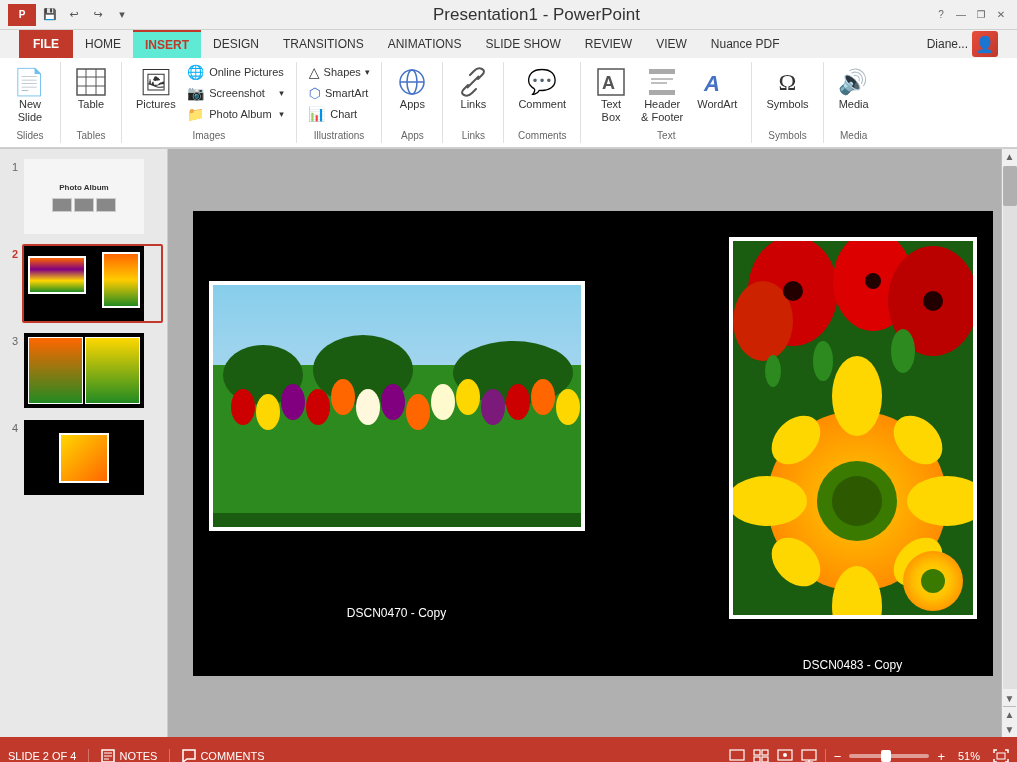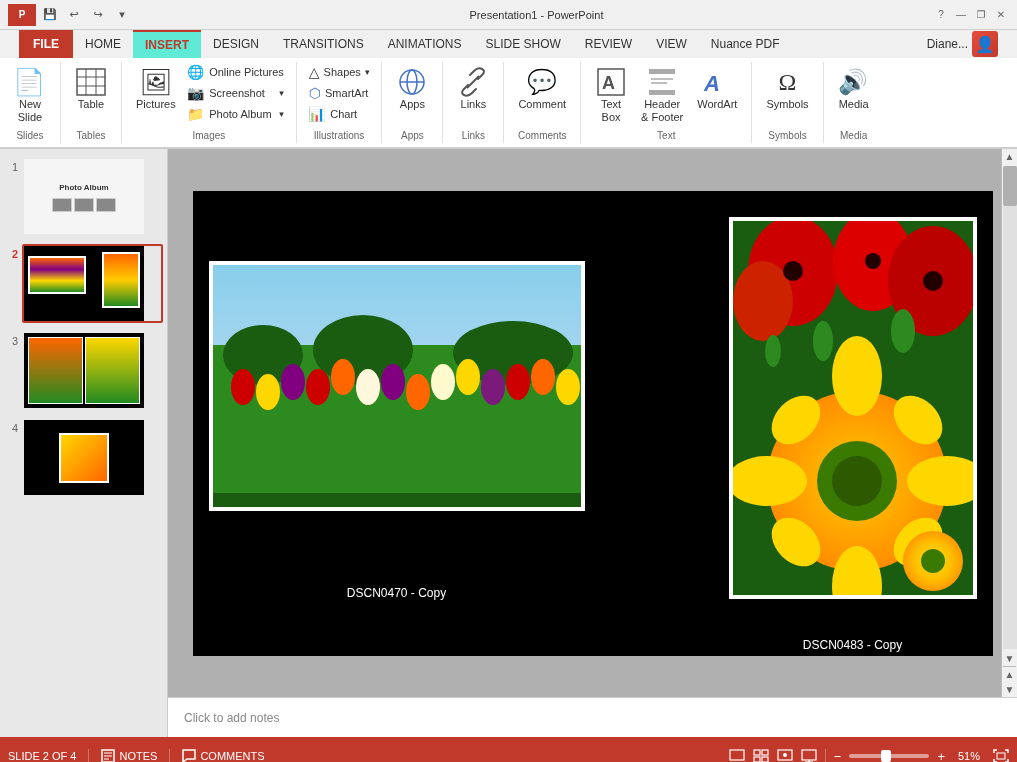--- a/index.html
+++ b/index.html
@@ -10,21 +10,21 @@
       height: 30px;
       background: #f0f0f0;
       display: flex;
       align-items: center;
       padding: 0 8px;
       border-bottom: 1px solid #d0d0d0;
     }
     #title-bar .title-text {
       flex: 1;
       text-align: center;
-      font-size: 11px;
+      font-size: 17px;
       color: #333;
     }
     #title-bar .window-controls {
       display: flex;
       gap: 4px;
     }
     .win-btn {
       width: 16px; height: 16px;
       display: flex; align-items: center; justify-content: center;
       font-size: 10px; cursor: pointer; color: #666;
@@ -747,23 +747,20 @@
               <circle cx="200" cy="340" r="30" fill="url(#yflower2)"></circle>
               <circle cx="200" cy="340" r="12" fill="#3a7a00"></circle>
             </svg>
           </div>
         </div>
         <div class="photo-caption" style="bottom:4px; right:16px; width:248px; font-size:12px;">DSCN0483 - Copy</div>
 
       </div>
     </div>
 
-    <div id="notes-area">
-      <span style="color:#888;">Click to add notes</span>
-    </div>
   </div>
 
 </div>
 
 <div id="status-bar">
   <div class="status-item">
     <span>SLIDE 2 OF 4</span>
   </div>
   <div class="status-divider"></div>
   <div class="status-item" style="cursor:pointer;">

